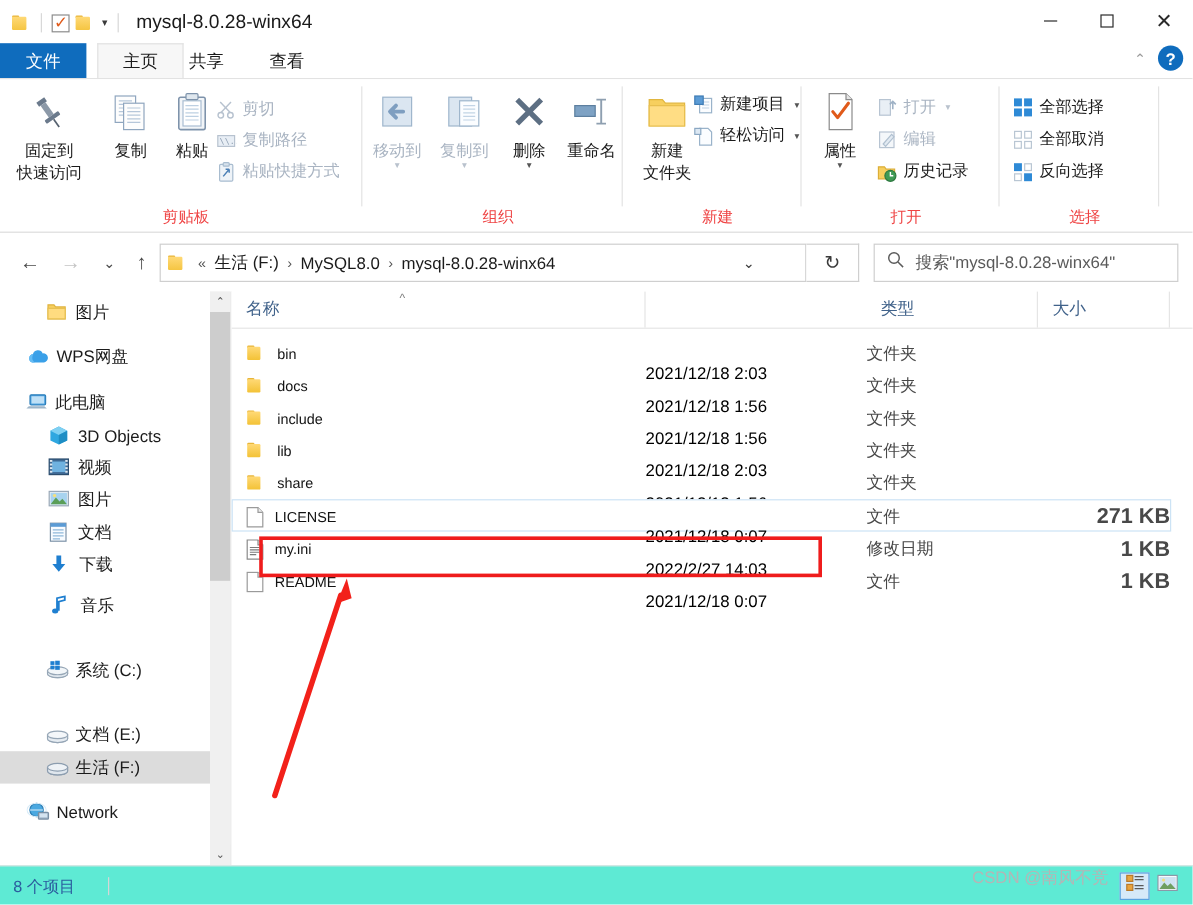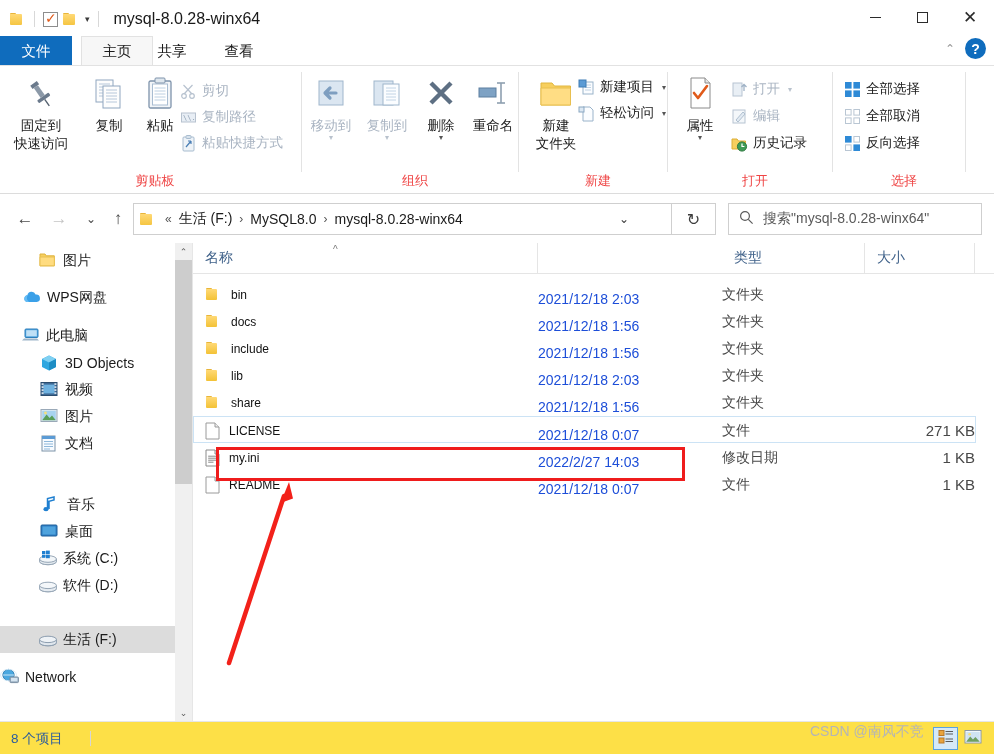--- a/index.html
+++ b/index.html
@@ -220,47 +220,47 @@
   .row {
     position: absolute; left: 0; width: 801px; height: 27px;
   }
   .row.focus { border: 1px solid #cce3f5; background: #ffffff; }
   .cell-name {
     position: absolute; left: 12px; top: 0; height: 27px;
     display: flex; align-items: center; gap: 9px;
     font-size: 12px; color: #121212; white-space: nowrap;
   }
   .cell-date {
-    position: absolute; left: 345px; top: 4px; height: 27px; display: flex; align-items: center;
-    font-size: 14px; color: #1d4ed8; white-space: nowrap; text-align: right;
+    position: absolute; left: 345px; top: 16px; height: 27px; display: flex; align-items: center;
+    font-size: 14px; color: #000000; white-space: nowrap; text-align: right;
   }
   .cell-type {
     position: absolute; left: 529px; top: 0; height: 27px; display: flex; align-items: center;
     font-size: 14px; color: #484848; white-space: nowrap;
   }
   .cell-size {
     position: absolute; left: 600px; top: 0; width: 182px; height: 27px;
     display: flex; align-items: center; justify-content: flex-end;
-    font-size: 15px; color: #484848; white-space: nowrap;
+    font-size: 18px; color: #484848; white-space: nowrap; font-weight: bold;
   }
   .f-folder { width: 17px; height: 15px; position: relative; flex:none; }
   .f-folder::before {
     content:""; position:absolute; left:1px; top:1px; width:6px; height:2px;
     background:#e8b53a; border-radius:1px 1px 0 0;
   }
   .f-folder::after {
     content:""; position:absolute; left:1px; top:2px; width:11px; height:11px;
     background: linear-gradient(180deg,#ffd976 0%, #f3c236 100%); border-radius:0 1px 1px 1px;
   }
   .f-file { width: 15px; height: 18px; position: relative; flex:none; }
 
   
   .statusbar {
     position: absolute; left: 0; bottom: 0; width: 994px; height: 33px;
-    background: #fde047; border-top: 1px solid #e6e6e6;
+    background: #5eead4; border-top: 1px solid #e6e6e6;
   }
   .status-text {
     position: absolute; left: 11px; top: 8px; font-size: 13.5px; color: #2b5c9e;
     white-space: nowrap;
   }
   .status-div {
     position: absolute; left: 90px; top: 9px; width: 1px; height: 15px; background: #d6d6d6;
   }
   .viewbtns { position: absolute; right: 9px; top: 5px; display: flex; gap: 2px; }
   .viewbtn {
@@ -712,82 +712,81 @@
               <line x1="4" y1="6.5" x2="13" y2="6.5"></line>
               <line x1="4" y1="9" x2="13" y2="9"></line>
               <line x1="4" y1="11.5" x2="13" y2="11.5"></line>
               <line x1="4" y1="14" x2="10" y2="14"></line>
             </g>
           </svg>
       </span>
       <span class="nlabel">文档</span>
     </div>
 
+    <div class="nav-item" style="top:214px; padding-left:41px;">
+      <span class="nav-ic">
+        <svg width="16" height="17" viewBox="0 0 16 17">
+            <path d="M6 1 h4 v7 h3.4 L8 14.4 L2.6 8 H6 Z" fill="#1f7fd0"></path>
+          </svg>
+      </span>
+      <span class="nlabel">下载</span>
+    </div>
 
     <div class="nav-item" style="top:248px; padding-left:42px;">
       <span class="nav-ic">
         <svg width="15" height="17" viewBox="0 0 15 17">
             <path d="M5.5 12.5 V2.5 L12 1 V4 L7 5.4 V13" fill="none" stroke="#1f7fd0" stroke-width="1.5"></path>
             <ellipse cx="4" cy="13.2" rx="2.6" ry="2.1" fill="#1f7fd0"></ellipse>
           </svg>
       </span>
       <span class="nlabel">音乐</span>
     </div>
 
-    <div class="nav-item" style="top:275px; padding-left:40px;">
-      <span class="nav-ic">
-        <svg width="18" height="15" viewBox="0 0 18 15">
-            <rect x="1" y="2" width="16" height="11" rx="1" fill="#2f7fc4" stroke="#1e5f99"></rect>
-            <path d="M2.5 3.5 h13 v8 h-13 z" fill="#4fa3dd"></path>
-          </svg>
-      </span>
-      <span class="nlabel">桌面</span>
-    </div>
 
     <div class="nav-item" style="top:302px; padding-left:38px;">
       <span class="nav-ic">
         <svg width="20" height="16" viewBox="0 0 20 16">
             <ellipse cx="10" cy="11.4" rx="8.4" ry="3.3" fill="#cfd9e2" stroke="#96a6b6"></ellipse>
             <path d="M1.6 9 h16.8 v2.4 a8.4 3.3 0 0 1 -16.8 0 z" fill="#e3eaf0" stroke="#96a6b6"></path>
             <ellipse cx="10" cy="9" rx="8.4" ry="3.3" fill="#f2f6f9" stroke="#96a6b6"></ellipse>
             <g fill="#1f7fd0">
               <rect x="4" y="1" width="3.4" height="3.1"></rect>
               <rect x="8" y="0.6" width="3.8" height="3.5"></rect>
               <rect x="4" y="4.7" width="3.4" height="3.1"></rect>
               <rect x="8" y="4.7" width="3.8" height="3.5"></rect>
             </g>
           </svg>
       </span>
       <span class="nlabel">系统 (C:)</span>
     </div>
 
-    <div class="nav-item" style="top:329px; padding-left:38px;">
+
+    <div class="nav-item" style="top:356px; padding-left:38px;">
       <span class="nav-ic">
         <svg width="20" height="16" viewBox="0 0 20 16">
             <ellipse cx="10" cy="11.6" rx="8.4" ry="3.2" fill="#cfd9e2" stroke="#96a6b6"></ellipse>
             <path d="M1.6 8.4 h16.8 v3.2 a8.4 3.2 0 0 1 -16.8 0 z" fill="#e6ecf2" stroke="#96a6b6"></path>
             <ellipse cx="10" cy="8.4" rx="8.4" ry="3.2" fill="#f4f7fa" stroke="#96a6b6"></ellipse>
           </svg>
       </span>
-      <span class="nlabel">软件 (D:)</span>
-    </div>
-
+      <span class="nlabel">文档 (E:)</span>
+    </div>
 
     <div class="nav-item sel" style="top:383px; padding-left:38px;">
       <span class="nav-ic">
         <svg width="20" height="16" viewBox="0 0 20 16">
             <ellipse cx="10" cy="11.6" rx="8.4" ry="3.2" fill="#c4cfda" stroke="#8c9daf"></ellipse>
             <path d="M1.6 8.4 h16.8 v3.2 a8.4 3.2 0 0 1 -16.8 0 z" fill="#dfe6ed" stroke="#8c9daf"></path>
             <ellipse cx="10" cy="8.4" rx="8.4" ry="3.2" fill="#eef2f6" stroke="#8c9daf"></ellipse>
           </svg>
       </span>
       <span class="nlabel">生活 (F:)</span>
     </div>
 
-    <div class="nav-item" style="top:420px; ">
+    <div class="nav-item" style="top:420px; padding-left:22px;">
       <span class="nav-ic">
         <svg width="20" height="17" viewBox="0 0 20 17">
             <circle cx="8.5" cy="7" r="5.6" fill="#4aa8e0" stroke="#2b7eb5"></circle>
             <path d="M3 7 h11 M8.5 1.4 a8 5.6 0 0 0 0 11.2 a8 5.6 0 0 0 0 -11.2" fill="none" stroke="#d9ecf8" stroke-width="0.9"></path>
             <rect x="10" y="9" width="8.4" height="5.6" rx="0.8" fill="#9fb3c6" stroke="#7a8fa3"></rect>
             <rect x="11" y="9.9" width="6.4" height="3.3" fill="#d5e4f0"></rect>
           </svg>
       </span>
       <span class="nlabel">Network</span>
     </div>

